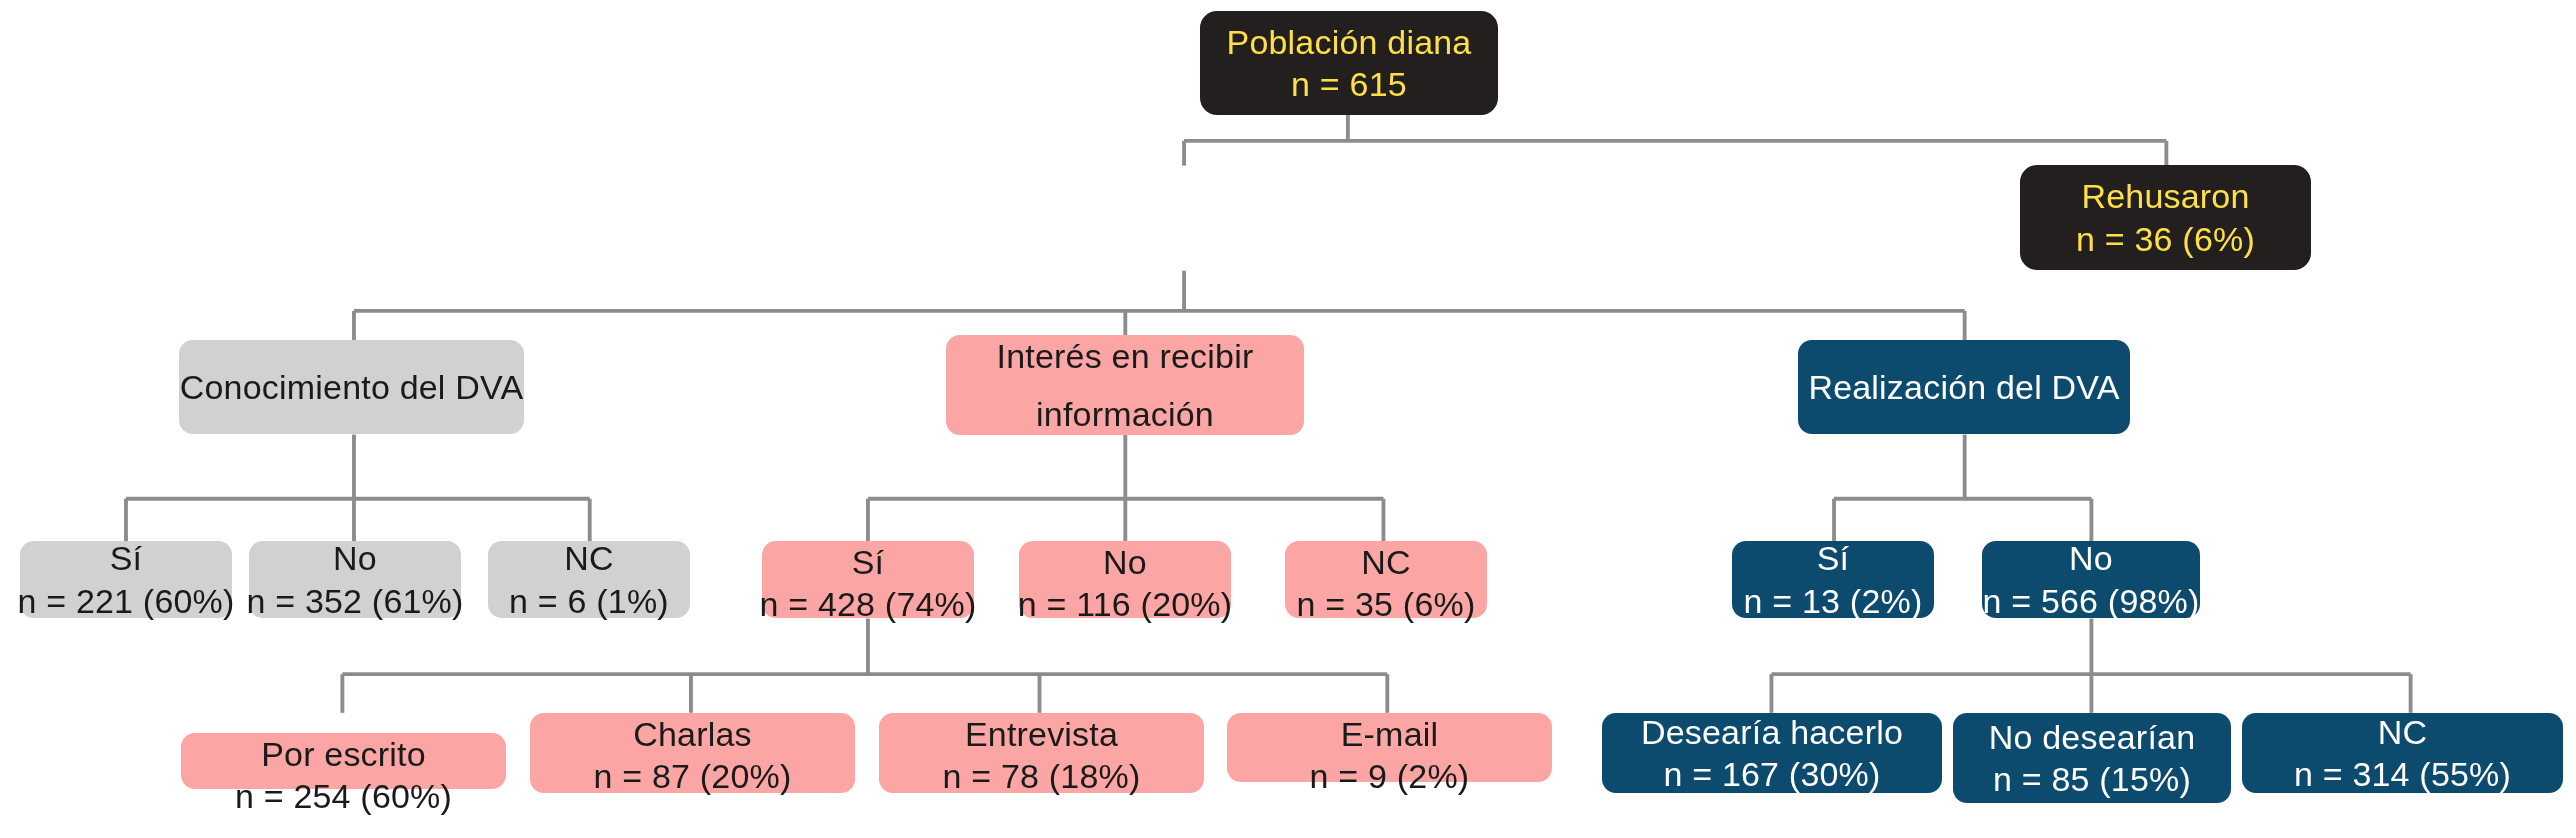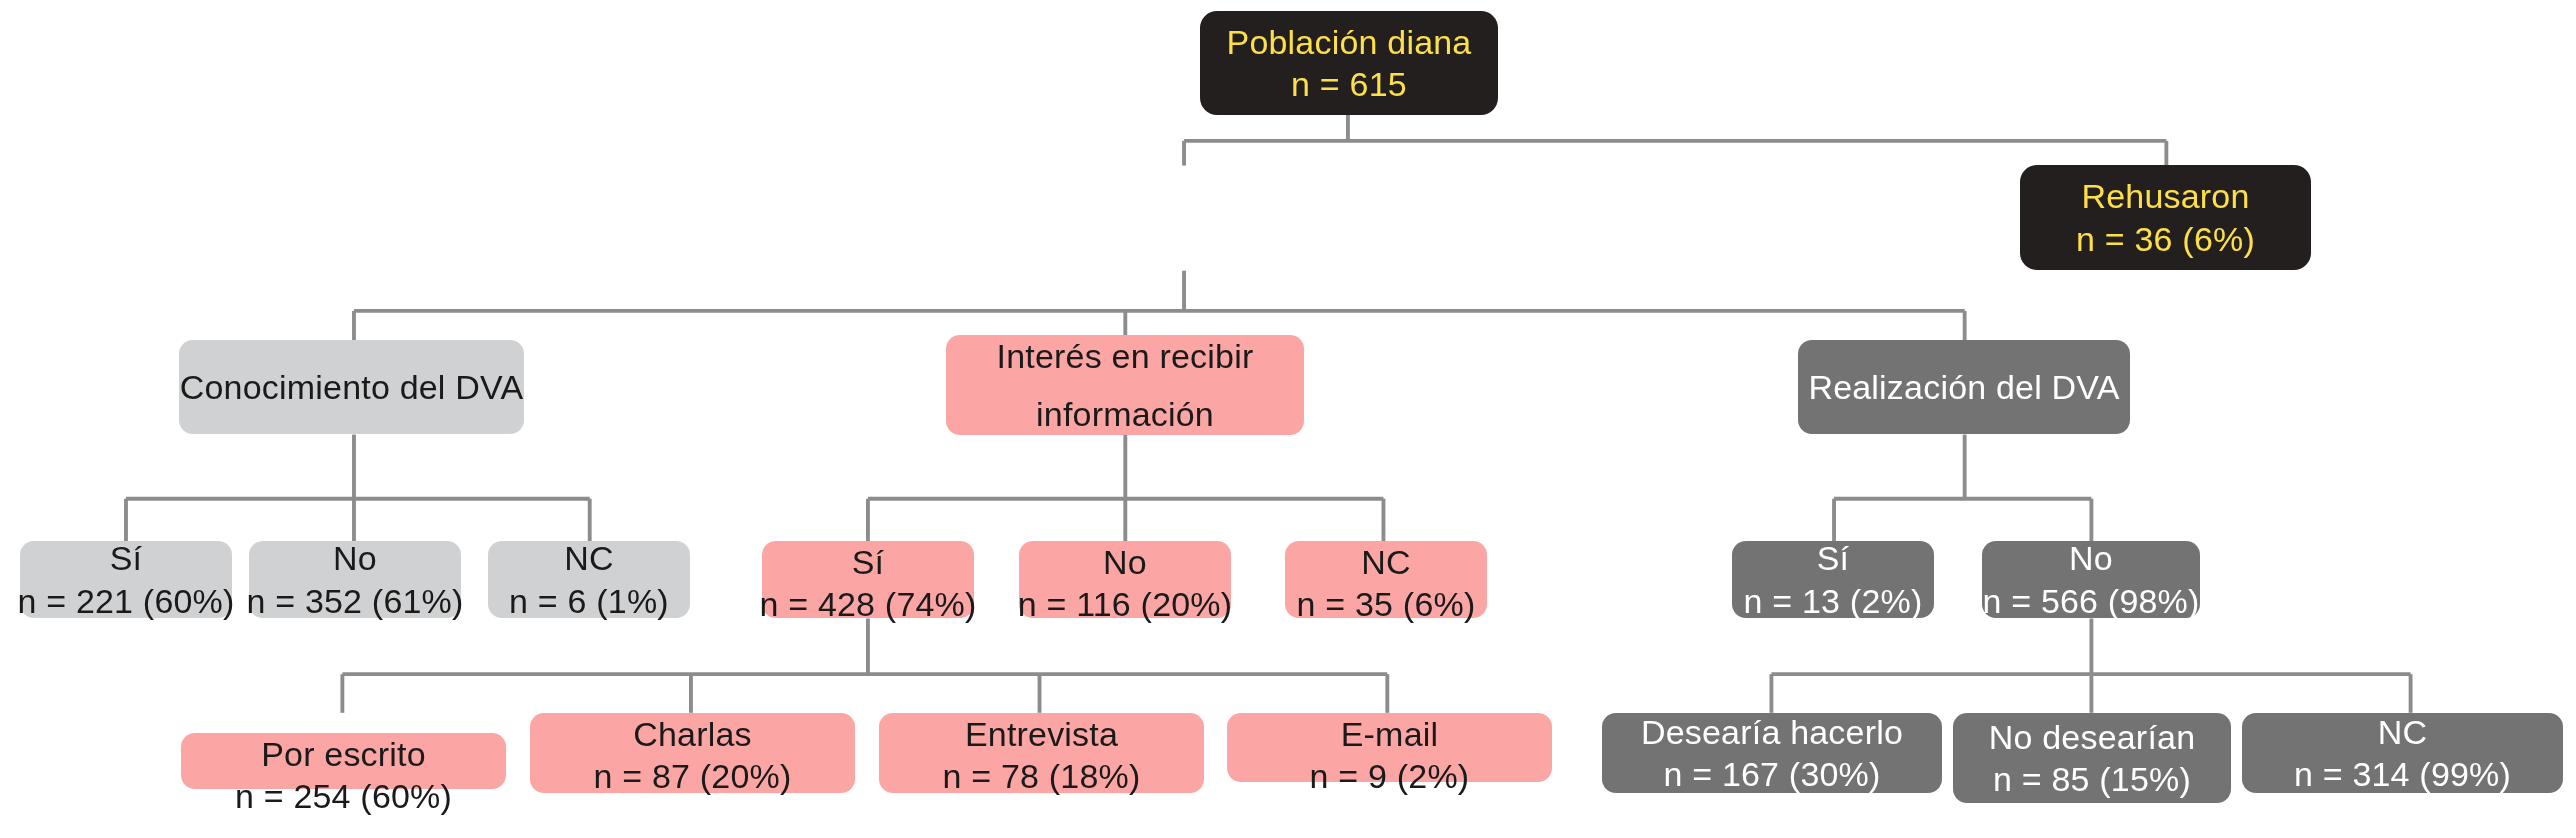--- a/index.html
+++ b/index.html
@@ -33,21 +33,21 @@
     text-align: center;
     line-height: 1.24;
     font-size: 34px;
     letter-spacing: 0.2px;
   }
   .node .line1 { display: block; white-space: nowrap; }
   .node .line2 { display: block; white-space: nowrap; }
   .node.dark   { background: #231f1f; color: #fde047; border-radius: 17px; }
   .node.gray1  { background: #cfd1d2; color: #1a1a1a; }
   .node.gray2  { background: #fca5a5; color: #1a1a1a; justify-content: space-between; }
-  .node.gray3  { background: #737373; color: #ffffff; }
+  .node.gray3  { background: #0c4a6e; color: #ffffff; }
   .node.hdr    { font-size: 34px; }
 </style>
 </head>
 <body>
 
 <div id="canvas">
 
   <svg id="connectors" viewBox="0 0 3333 1085" xmlns="http://www.w3.org/2000/svg">
     <g stroke="#8c8c8c" stroke-width="5" fill="none" stroke-linecap="butt">
 
@@ -173,17 +173,17 @@
   <div class="node gray3" style="left:1602px; top:713px; width:340px; height:80px;">
     <span class="line1">Desearía hacerlo</span>
     <span class="line2">n = 167 (30%)</span>
   </div>
   <div class="node gray3" style="left:1953px; top:713px; width:278px; height:90px;text-align:center;">
     <span class="line1">No desearían</span>
     <span class="line2">n = 85 (15%)</span>
   </div>
   <div class="node gray3" style="left:2242px; top:713px; width:321px; height:80px;">
     <span class="line1">NC</span>
-    <span class="line2">n = 314 (99%)</span>
+    <span class="line2">n = 314 (55%)</span>
   </div>
 
 </div>
 
 
 </body></html>

